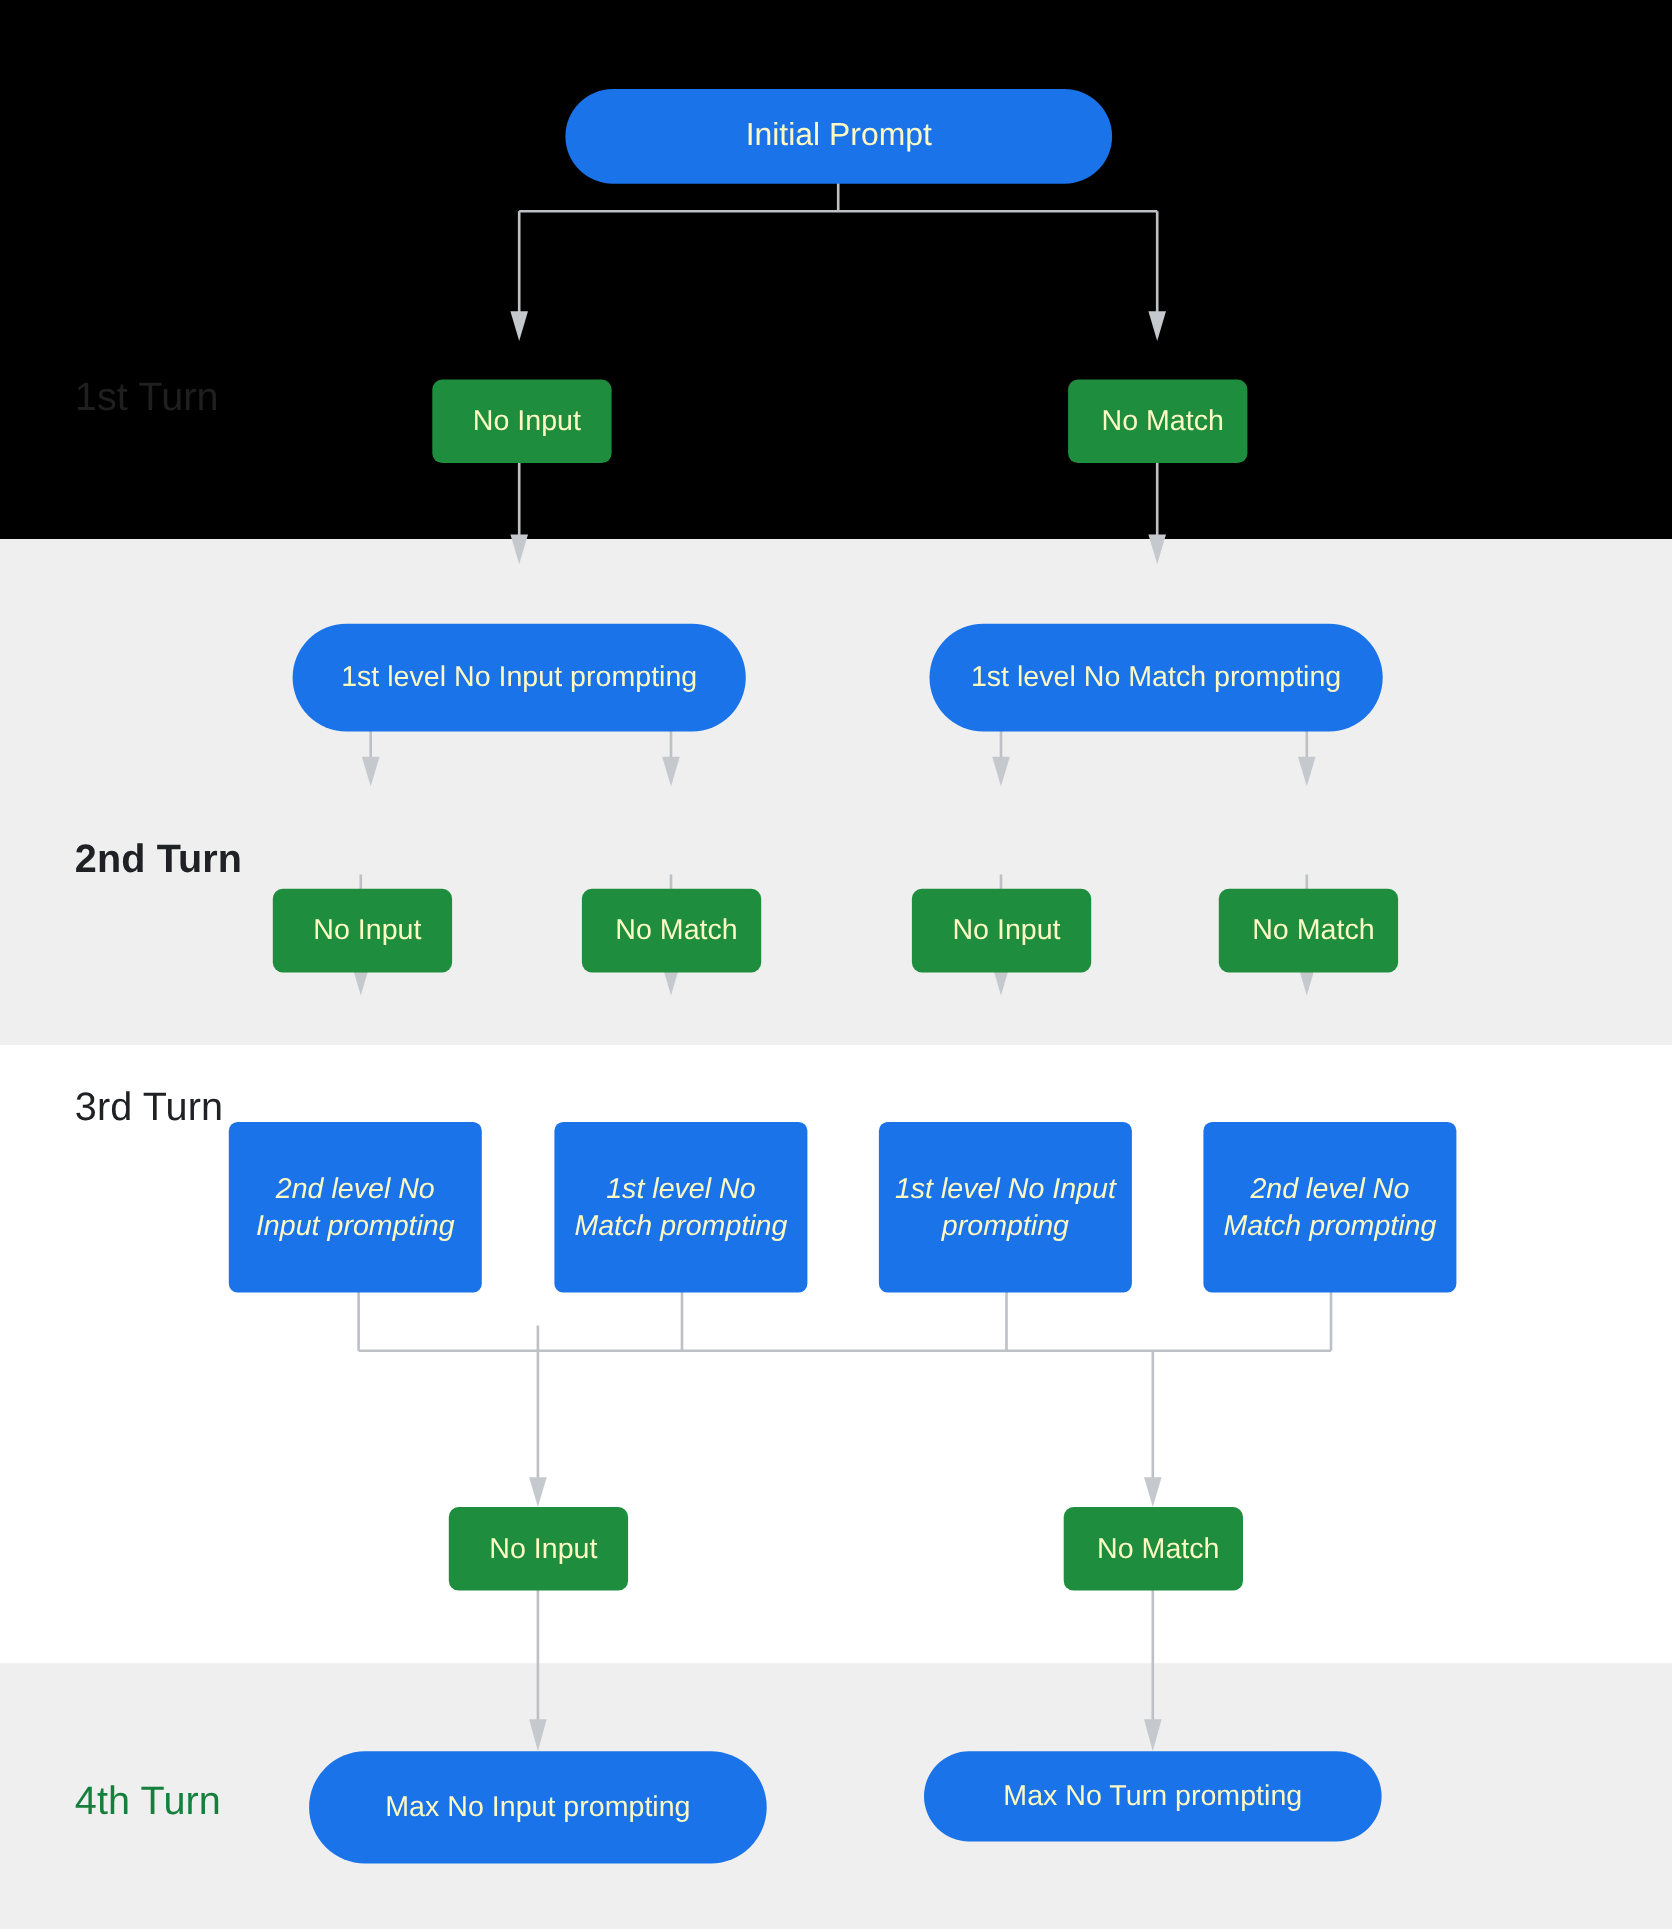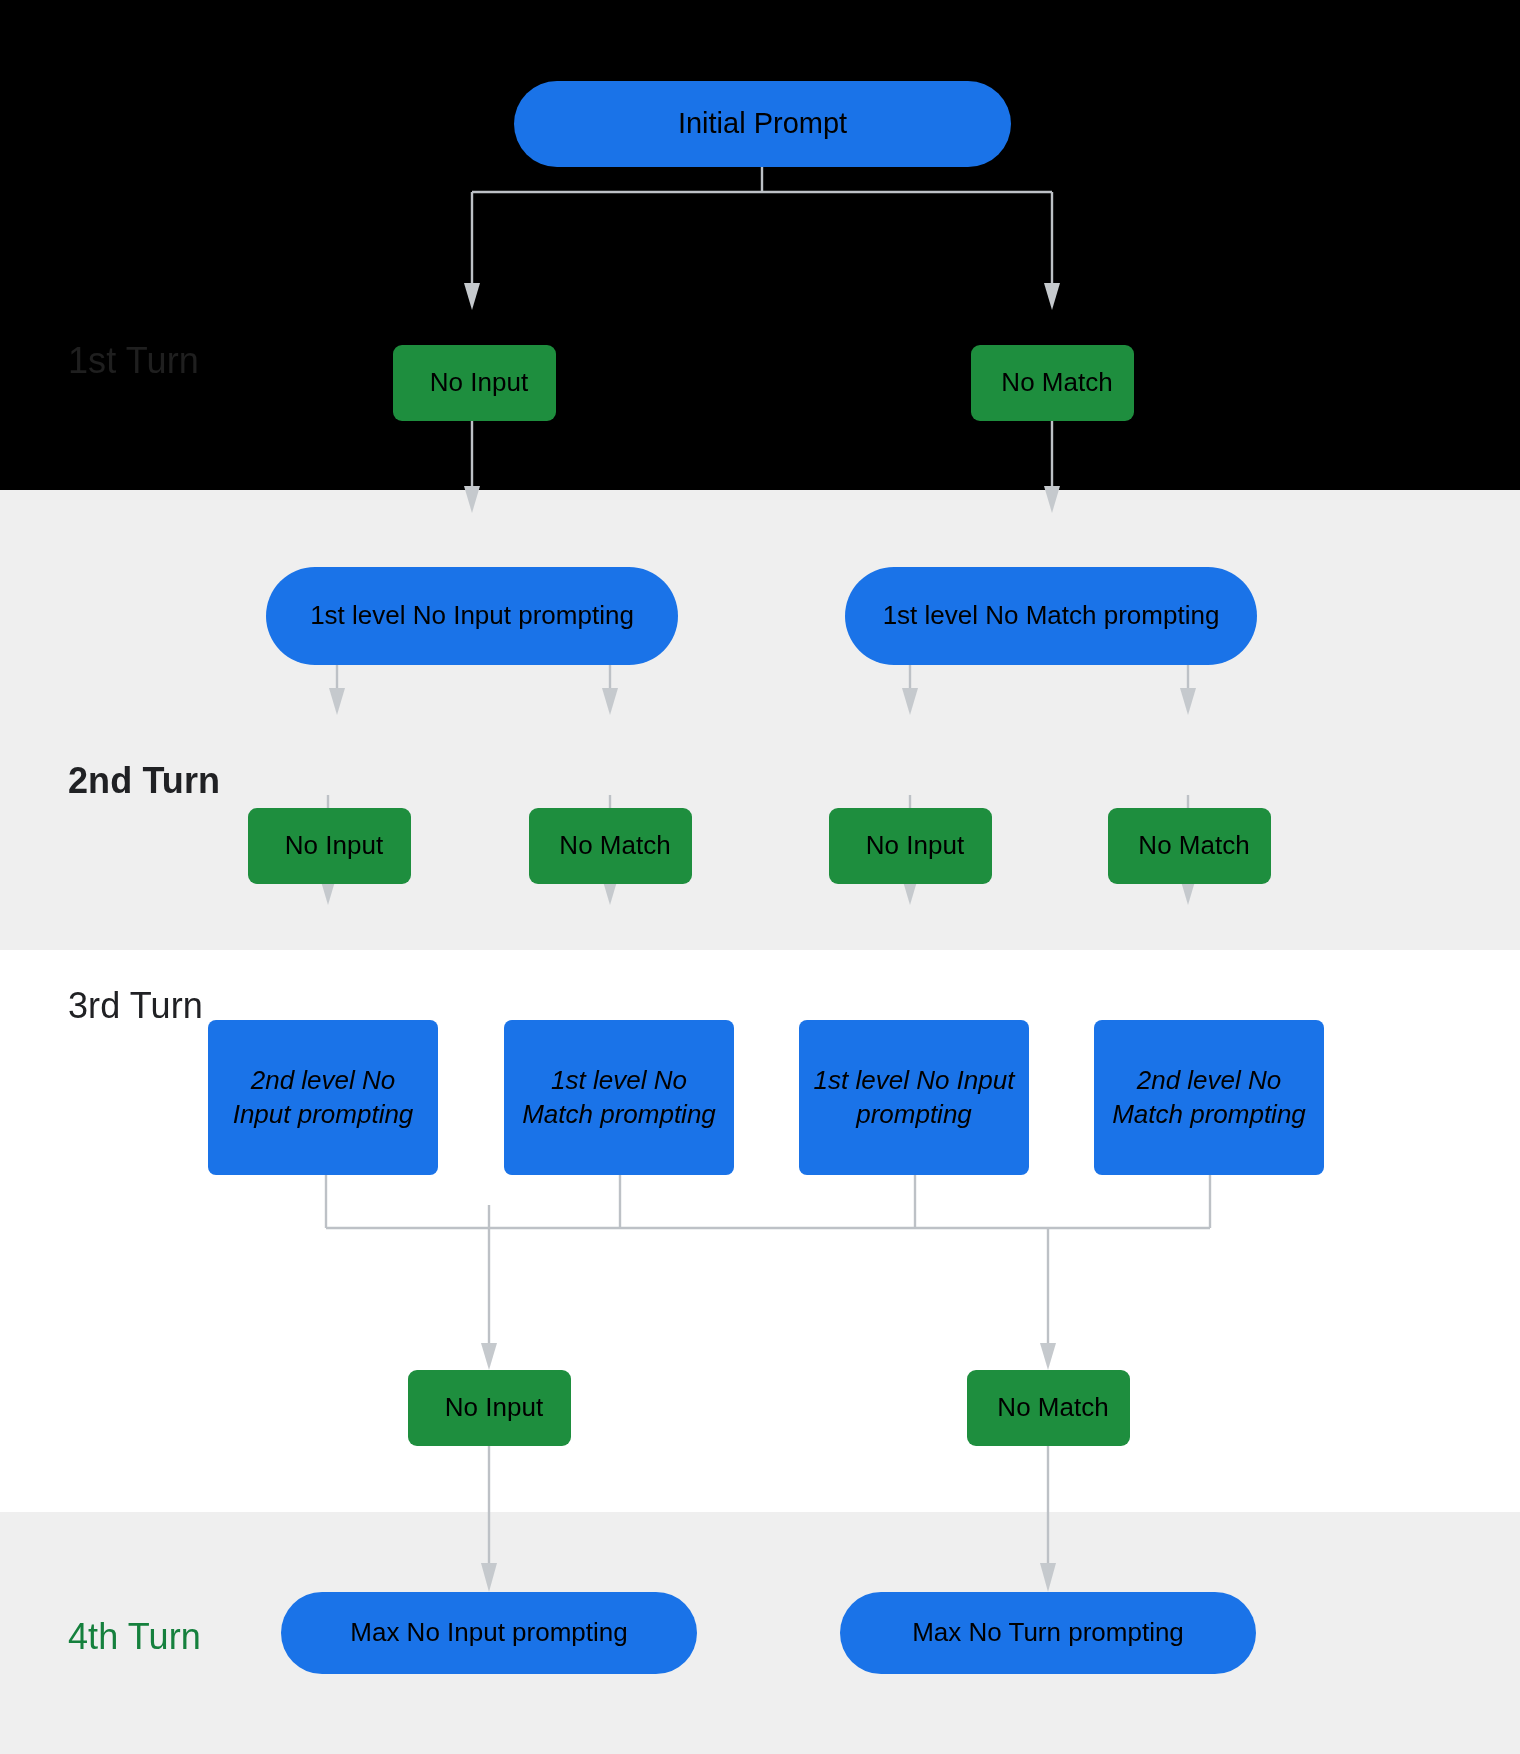--- a/index.html
+++ b/index.html
@@ -1,21 +1,21 @@
 <!DOCTYPE html>
 <html><head>
 <meta charset="utf-8">
 <style>
   html,body{margin:0;padding:0;background:#ffffff;}
   body{font-family:"Liberation Sans","DejaVu Sans",sans-serif;}
   #canvas{position:relative;width:1520px;height:1754px;overflow:hidden;background:#ffffff;}
   .band{position:absolute;left:0;width:1520px;}
   .turn-label{position:absolute;font-size:36px;letter-spacing:.1px;white-space:nowrap;}
   .node{position:absolute;display:flex;align-items:center;justify-content:center;text-align:center;
-        color:#000000;font-size:26px;line-height:1.28;box-sizing:border-box;padding:6px 14px;}
+        color:#fef9c3;font-size:26px;line-height:1.28;box-sizing:border-box;padding:6px 14px;}
   .node.blue{background:#1a73e8;}
   .node.green{background:#1e8e3e;padding-left:23px;}
   .pill{border-radius:100px;}
   .r8{border-radius:9px;}
   .r16{border-radius:8px;font-style:italic;}
   svg.edges{position:absolute;left:0;top:0;width:1520px;height:1754px;overflow:visible;}
   svg.edges line,svg.edges path{stroke:#bdc1c6;stroke-width:2.4;fill:none;}
   svg.edges polygon{fill:#c5c9cd;}
 </style>
 </head>
@@ -99,16 +99,16 @@
   <div class="node green r8" style="left:1108px;top:808px;width:163px;height:76px;">No Match</div>
 
   <div class="node blue r16" style="left:208px;top:1020px;width:230px;height:155px;">2nd level No Input prompting</div>
   <div class="node blue r16" style="left:504px;top:1020px;width:230px;height:155px;">1st level No Match prompting</div>
   <div class="node blue r16" style="left:799px;top:1020px;width:230px;height:155px;">1st level No Input prompting</div>
   <div class="node blue r16" style="left:1094px;top:1020px;width:230px;height:155px;">2nd level No Match prompting</div>
 
   <div class="node green r8" style="left:408px;top:1370px;width:163px;height:76px;">No Input</div>
   <div class="node green r8" style="left:967px;top:1370px;width:163px;height:76px;">No Match</div>
 
-  <div class="node blue pill" style="left:281px;top:1592px;width:416px;height:82px;">Max No Input prompting</div>
+  <div class="node blue pill" style="left:281px;top:1592px;width:416px;height:102px;">Max No Input prompting</div>
   <div class="node blue pill" style="left:840px;top:1592px;width:416px;height:82px;">Max No Turn prompting</div>
 
 </div>
 
 </body></html>

